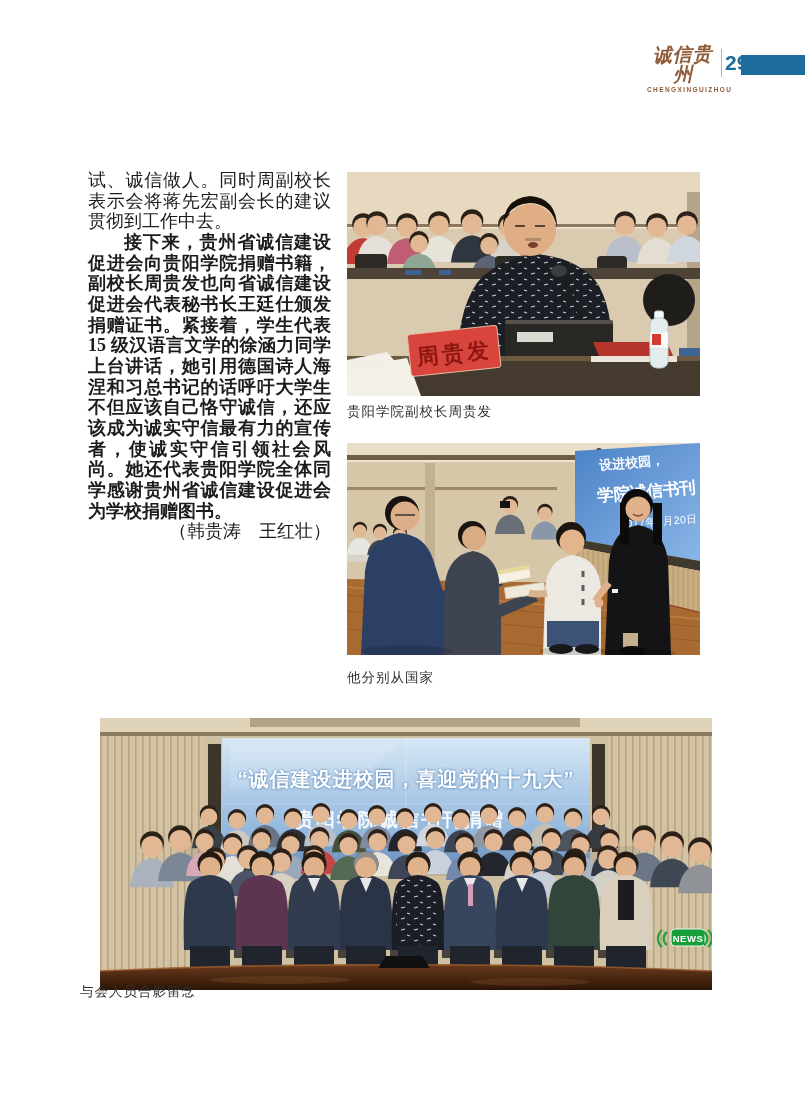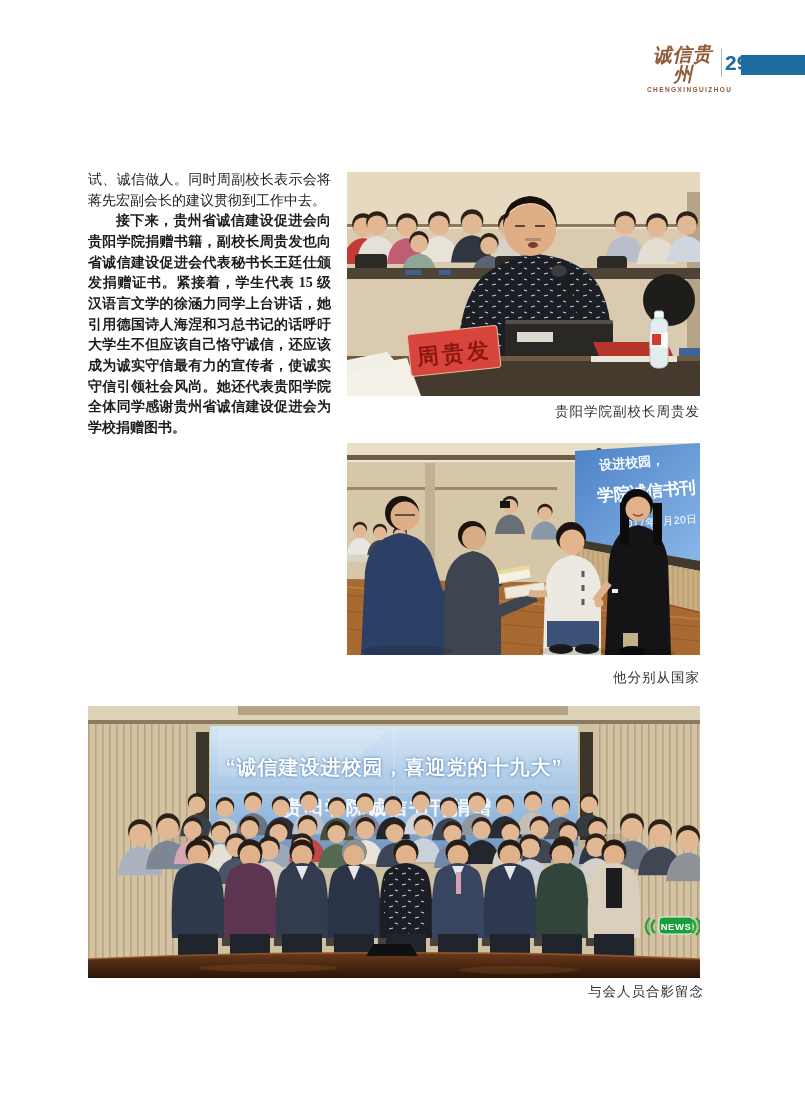--- a/index.html
+++ b/index.html
@@ -11,49 +11,50 @@
   .logo-cn{display:block;font-size:19px;font-weight:bold;font-style:italic;letter-spacing:1px;
            transform:rotate(-2deg);line-height:20px;}
   .logo-en{display:block;font-size:6.5px;font-weight:bold;letter-spacing:1.4px;margin-top:1px;
            font-family:"Liberation Sans",sans-serif;}
   .hdr-divider{position:absolute;left:721px;top:49px;width:1px;height:28px;background:#b3b3b3;}
   .pagenum{position:absolute;left:725px;top:51px;font-size:21px;font-weight:bold;color:#1e6b9d;
            font-family:"Liberation Sans",sans-serif;}
   .bluebar{position:absolute;left:741px;top:55px;width:64px;height:20px;background:#1e6b9d;}
 
   
-  .article{position:absolute;left:88px;top:170px;width:243px;font-size:14px;line-height:20.65px;
+  .article{position:absolute;left:88px;top:170px;width:243px;font-size:18px;line-height:20.65px;
            color:#1c1c1c;text-align:justify;}
   .article p{margin:0;}
   .article p.indent{text-indent:2em;font-weight:bold;}
   .byline{text-align:right;margin-top:0;}
 
   
   .photo{position:absolute;display:block;}
   .photo svg{display:block;}
-  .caption{position:absolute;text-align:right;font-size:13.5px;color:#303030;letter-spacing:1px;}
+  .caption{position:absolute;text-align:left;font-size:13.5px;color:#303030;letter-spacing:1px;}
   .photo text{font-family:"Liberation Sans","DejaVu Sans",sans-serif;}
   .photo text.kai{font-family:"Liberation Serif","DejaVu Serif",serif;}
 </style>
 </head>
 <body>
 
 <div id="page">
 
   <div class="logo">
     <span class="logo-cn">诚信贵州</span>
     <span class="logo-en">CHENGXINGUIZHOU</span>
   </div>
   <div class="hdr-divider"></div>
   <div class="pagenum">29</div>
   <div class="bluebar"></div>
 
   <div class="article">
     <p>试、诚信做人。同时周副校长表示会将蒋先宏副会长的建议贯彻到工作中去。</p>
     <p class="indent">接下来，贵州省诚信建设促进会向贵阳学院捐赠书籍，副校长周贵发也向省诚信建设促进会代表秘书长王廷仕颁发捐赠证书。紧接着，学生代表 15 级汉语言文学的徐涵力同学上台讲话，她引用德国诗人海涅和习总书记的话呼吁大学生不但应该自己恪守诚信，还应该成为诚实守信最有力的宣传者，使诚实守信引领社会风尚。她还代表贵阳学院全体同学感谢贵州省诚信建设促进会为学校捐赠图书。</p>
+    <p class="byline">（韩贵涛　王红壮）</p>
   </div>
 
   <figure class="photo" style="left:347px;top:172px;width:353px;height:224px;margin:0;">
     <svg width="353" height="224" viewBox="0 0 353 224">
       <defs>
         <pattern id="sp1" width="13" height="11" patternUnits="userSpaceOnUse">
           <path d="M2 3l4-1M8 8l3 1" stroke="#c8cdd4" stroke-width="1.1" fill="none"></path>
         </pattern>
         <g id="prsn1">
           <circle cx="10" cy="6" r="5.4" fill="#2b2119"></circle>
@@ -212,21 +213,21 @@
       <circle cx="291" cy="66" r="12.5" fill="#e0b28c"></circle>
       <path d="M286 71 q5 4 10 0" stroke="#8a4a3a" stroke-width="1.4" fill="none"></path>
 
       <ellipse cx="60" cy="208" rx="46" ry="6" fill="#000000" opacity=".13"></ellipse>
       <ellipse cx="226" cy="208" rx="34" ry="5" fill="#000000" opacity=".13"></ellipse>
       <ellipse cx="292" cy="210" rx="36" ry="5" fill="#000000" opacity=".13"></ellipse>
     </svg>
   </figure>
   <div class="caption" style="left:347px;top:669px;width:353px;">他分别从国家</div>
 
-  <figure class="photo" style="left:88px;top:706px;width:612px;height:272px;margin:0;">
+  <figure class="photo" style="left:88px;top:706px;width:612px;height:272px;margin:12px;">
     <svg width="612" height="272" viewBox="0 0 612 272">
       <defs>
         <linearGradient id="scr3" x1="0" y1="0" x2="0" y2="1">
           <stop offset="0" stop-color="#d5e7f5"></stop>
             <stop offset="1" stop-color="#79a4d4"></stop>
         </linearGradient>
         <linearGradient id="tbl3" x1="0" y1="0" x2="0" y2="1">
           <stop offset="0" stop-color="#6a3a1c"></stop>
             <stop offset="1" stop-color="#2a1406"></stop>
         </linearGradient>
@@ -350,15 +351,15 @@
       <g>
         <path d="M562 212 a11 11 0 0 0 0 17" stroke="#22a23c" stroke-width="2.2" fill="none"></path>
         <path d="M567 214 a8 8 0 0 0 0 13" stroke="#22a23c" stroke-width="2.2" fill="none"></path>
         <rect x="571" y="211" width="34" height="17" rx="4" fill="#17a03a" stroke="#e8f5e8" stroke-width="1"></rect>
         <text x="588" y="224" font-size="9.5" font-weight="bold" fill="#ffffff" letter-spacing=".5" text-anchor="middle">NEWS</text>
         <path d="M608 212 a11 11 0 0 1 0 17" stroke="#22a23c" stroke-width="2.2" fill="none"></path>
         <path d="M604 214 a8 8 0 0 1 0 13" stroke="#22a23c" stroke-width="2.2" fill="none"></path>
       </g>
     </svg>
   </figure>
-  <div class="caption" style="left:92px;top:983px;width:612px;">与会人员合影留念</div>
+  <div class="caption" style="left:80px;top:983px;width:612px;">与会人员合影留念</div>
 
 </div>
 
 </body></html>

